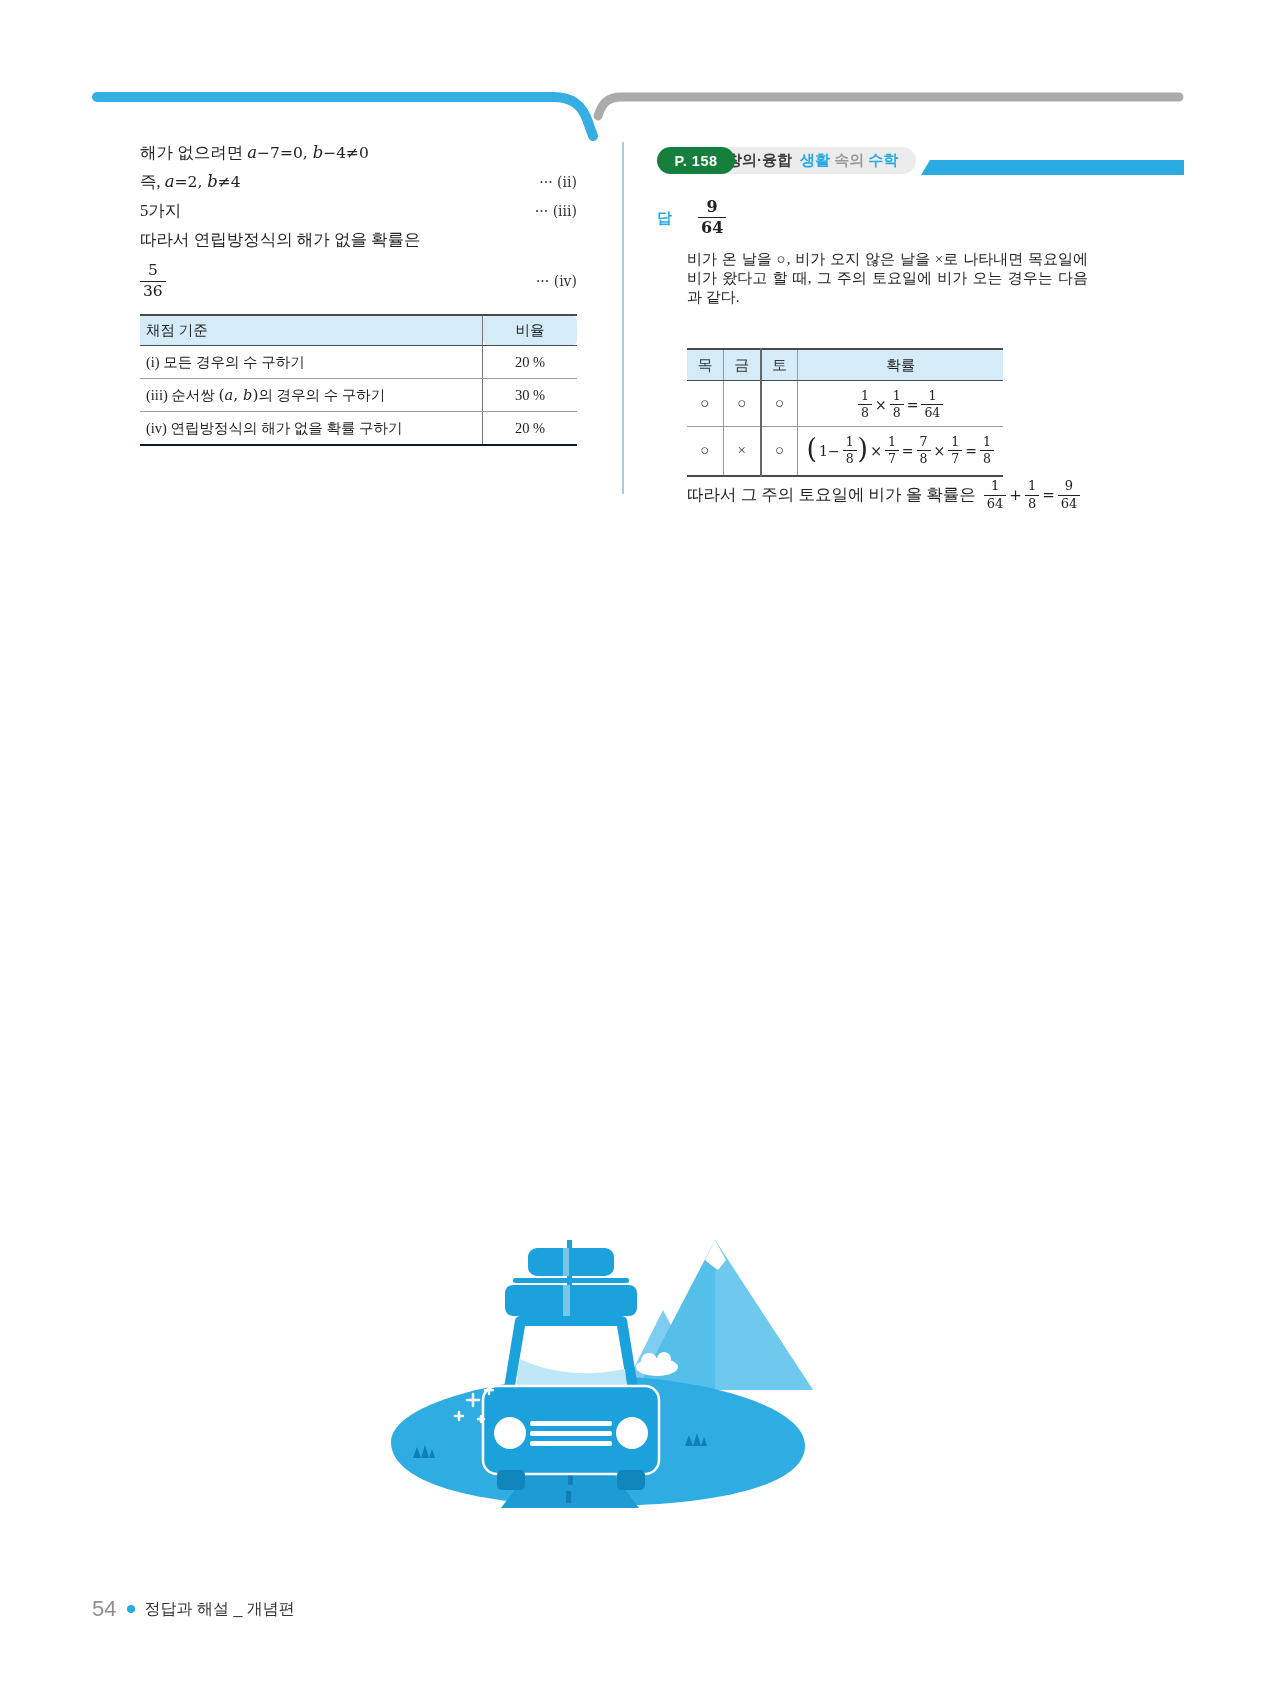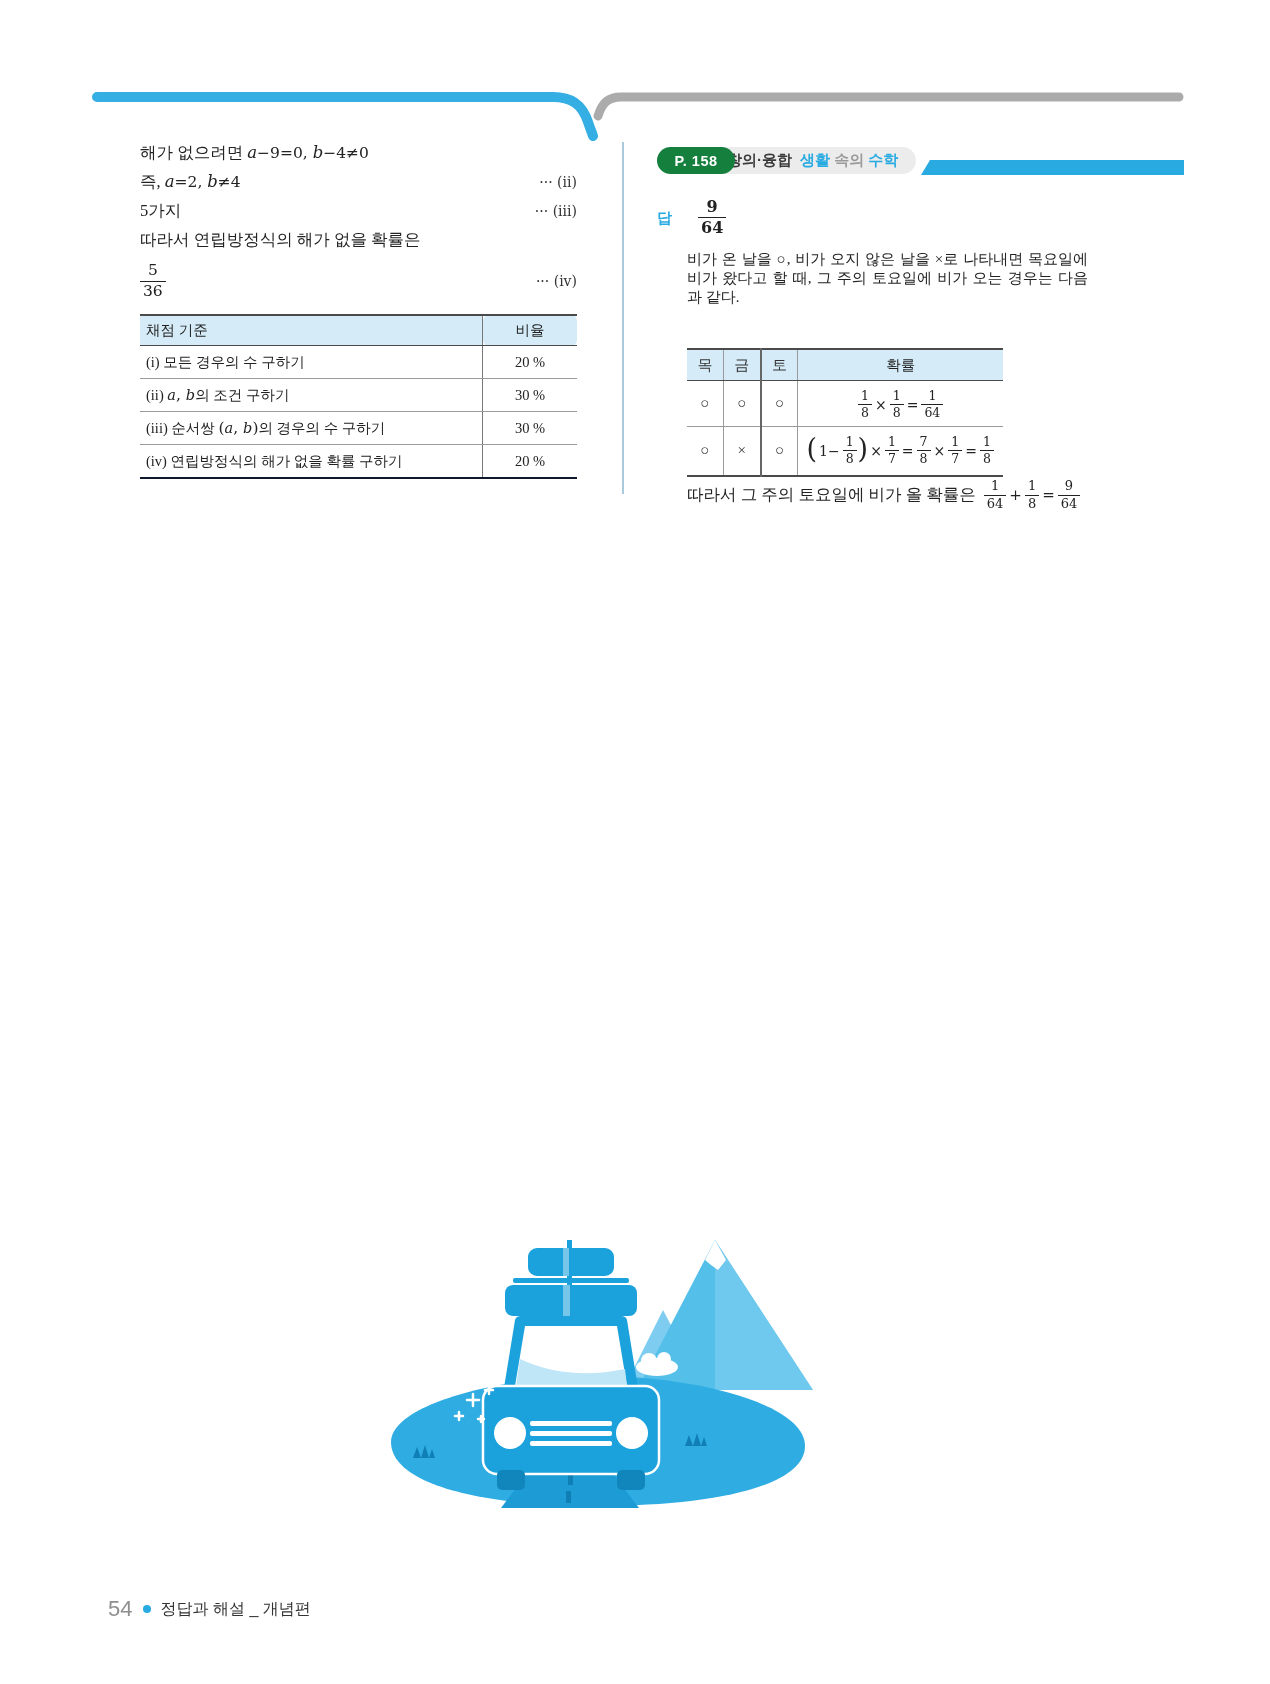--- a/index.html
+++ b/index.html
@@ -82,42 +82,42 @@
   .conclusion{position:absolute;left:687px;top:479px;display:flex;align-items:center;font-size:16.5px;
               white-space:nowrap;}
   .conclusion .formula{margin-left:7px;}
   .conclusion .formula .frac{font-size:13px;}
   .conclusion .formula .ftxt{font-size:15px;}
 
   
   .illustration{position:absolute;left:385px;top:1218px;}
 
   
-  .footer{position:absolute;left:108px;top:1596px;display:flex;align-items:center;
+  .footer{position:absolute;left:92px;top:1596px;display:flex;align-items:center;
           font-family:"Liberation Sans","DejaVu Sans",sans-serif;}
   .footer-page-num{font-size:22px;color:#8f8f8f;}
   .footer-bullet{width:8px;height:8px;border-radius:50%;background:#29abe2;margin:0 9px 0 11px;}
   .footer-text{font-size:16px;font-weight:normal;color:#333;}
 </style>
 </head>
 <body>
 
 <div class="page">
 
   <svg class="top-deco" width="1105" height="55" viewBox="0 0 1105 55">
     <path d="M12,9 H468 C486,9 497,16 503,34 C505,40 507,45 508,48" fill="none" stroke="#35aee4" stroke-width="10" stroke-linecap="round"></path>
     <path d="M1094,9 H536 C523,9 517,15 513,28" fill="none" stroke="#ababab" stroke-width="9" stroke-linecap="round"></path>
   </svg>
 
   <div class="col-divider"></div>
 
   <div class="left-col">
 
     <div class="sol-line">
-      <span><span class="seg-k">해가 없으려면 </span><span class="seg-v">a</span><span class="seg-m">−9=0, </span><span class="seg-v">b</span><span class="seg-m">−4≠0</span></span>
+      <span><span class="seg-k">해가 없으려면 </span><span class="seg-v">a</span><span class="seg-m">−7=0, </span><span class="seg-v">b</span><span class="seg-m">−4≠0</span></span>
       <span class="marker"></span>
     </div>
     <div class="sol-line">
       <span><span class="seg-k">즉, </span><span class="seg-v">a</span><span class="seg-m">=2, </span><span class="seg-v">b</span><span class="seg-m">≠4</span></span>
       <span class="marker">··· (ii)</span>
     </div>
     <div class="sol-line">
       <span><span class="seg-k">5가지</span></span>
       <span class="marker">··· (iii)</span>
     </div>
@@ -138,24 +138,20 @@
       <thead>
         <tr>
           <th class="crit">채점 기준</th>
           <th class="ratio">비율</th>
         </tr>
       </thead>
       <tbody>
         <tr>
           <td class="crit"><span class="seg-k">(i) 모든 경우의 수 구하기</span></td>
           <td class="ratio">20 %</td>
-        </tr>
-        <tr>
-          <td class="crit"><span class="seg-k">(ii) </span><span class="seg-v">a</span><span class="seg-m">, </span><span class="seg-v">b</span><span class="seg-k">의 조건 구하기</span></td>
-          <td class="ratio">30 %</td>
         </tr>
         <tr>
           <td class="crit"><span class="seg-k">(iii) 순서쌍 </span><span class="seg-m">(</span><span class="seg-v">a</span><span class="seg-m">, </span><span class="seg-v">b</span><span class="seg-m">)</span><span class="seg-k">의 경우의 수 구하기</span></td>
           <td class="ratio">30 %</td>
         </tr>
         <tr>
           <td class="crit"><span class="seg-k">(iv) 연립방정식의 해가 없을 확률 구하기</span></td>
           <td class="ratio">20 %</td>
         </tr>
       </tbody>

